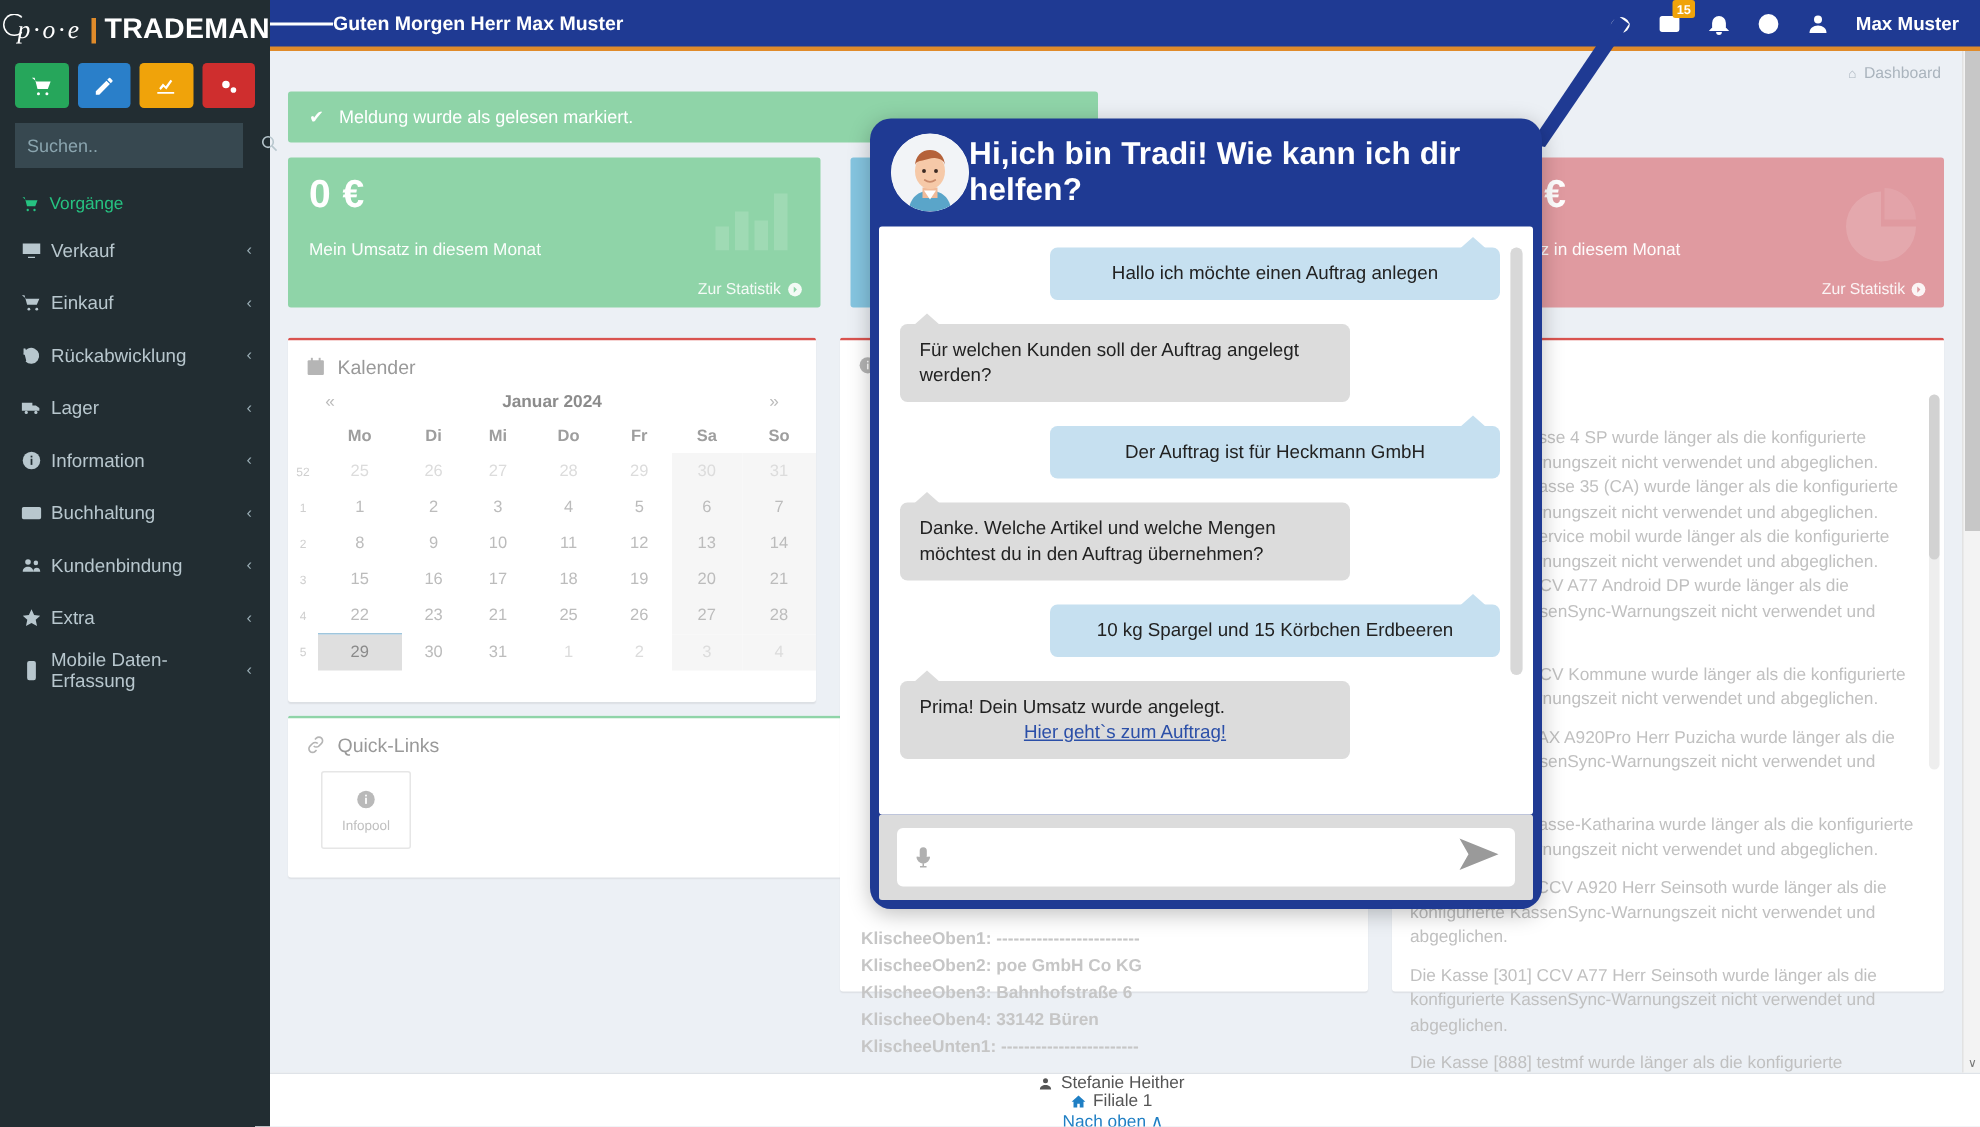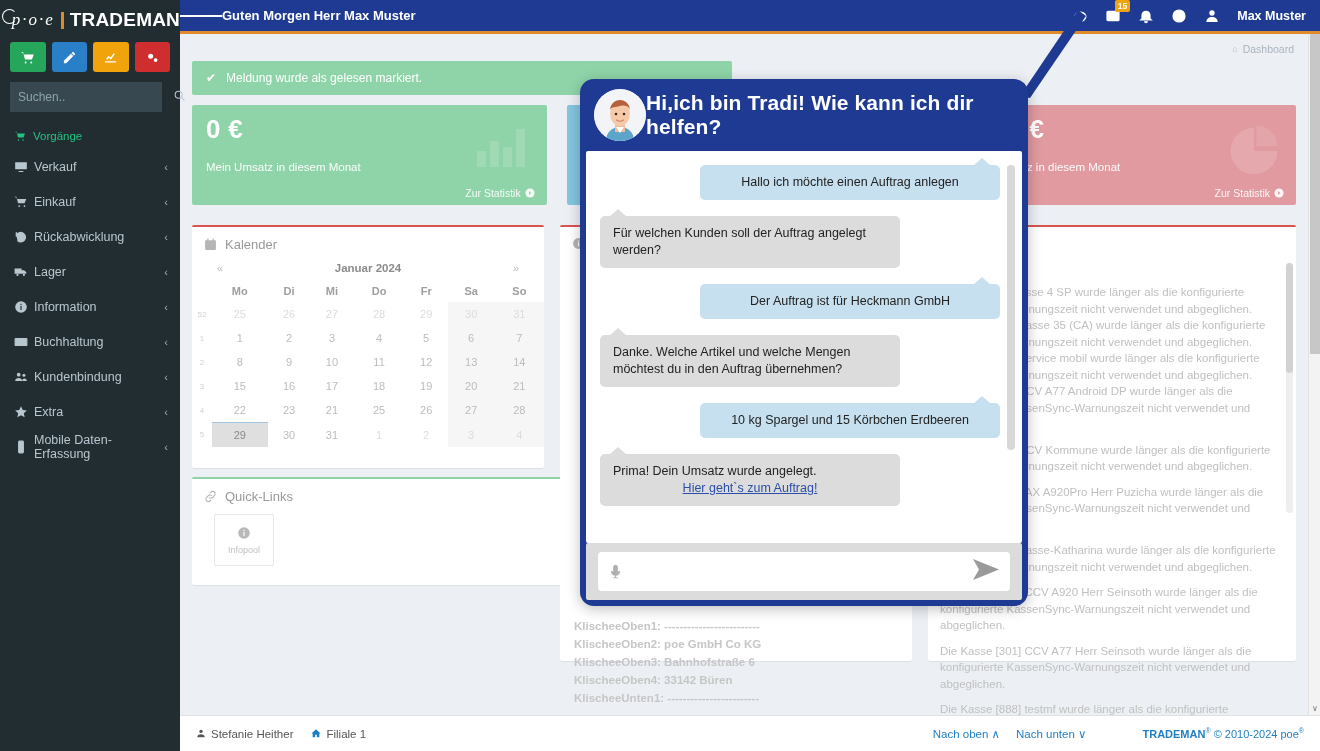--- a/index.html
+++ b/index.html
@@ -224,20 +224,21 @@
   }
   .chat-input .send { cursor: pointer; flex: none; }
   .chat-input .send svg { width: 28px; height: 23px; fill: #9a9a9a; }
 
   
   .footer {
     position: absolute; left: 180px; top: 715px; width: 1140px; height: 36px;
     background: #fff; border-top: 1px solid #dfe3e8; display: flex;
     align-items: center; padding: 0 16px; font-size: 11.5px; color: #555;
     z-index: 30;
+    flex-direction: column;
   }
   .footer .fi { display: flex; align-items: center; gap: 5px; margin-right: 18px; }
   .footer .fi svg { width: 10px; height: 11px; }
   .footer .spacer { flex: 1; }
   .footer a { color: #1f7fc4; text-decoration: none; margin-right: 16px; cursor: pointer; }
   .footer .copy { color: #1f7fc4; font-size: 11px; }
   .footer .copy b { font-weight: bold; }
 
   
   .pagescroll {

